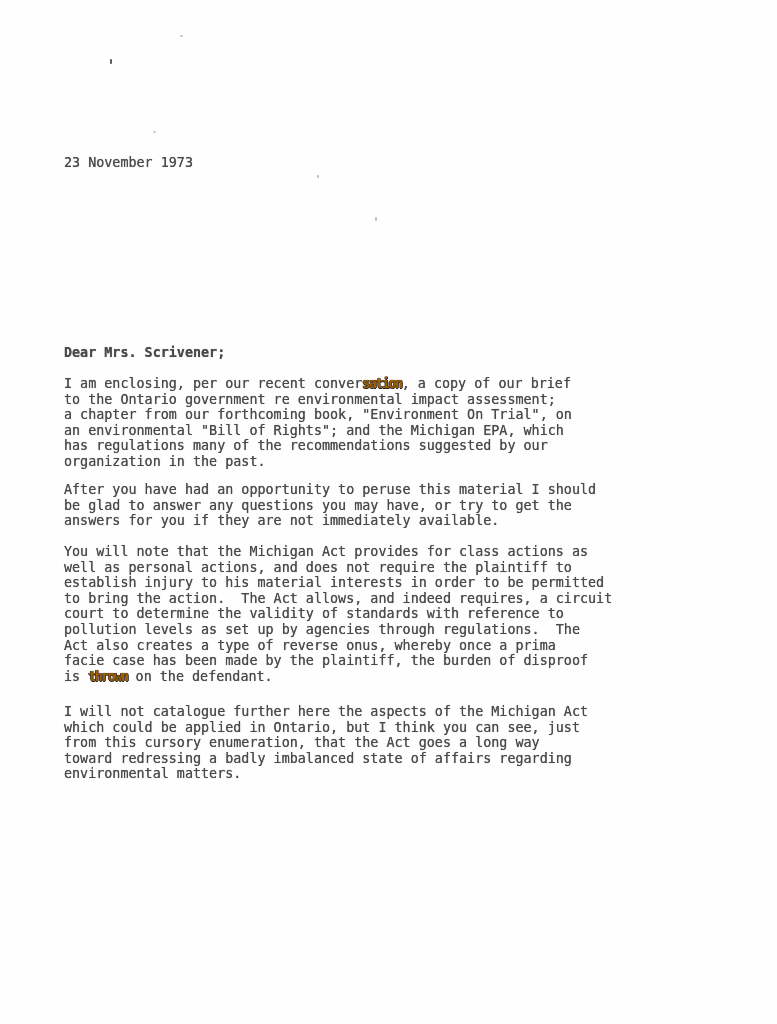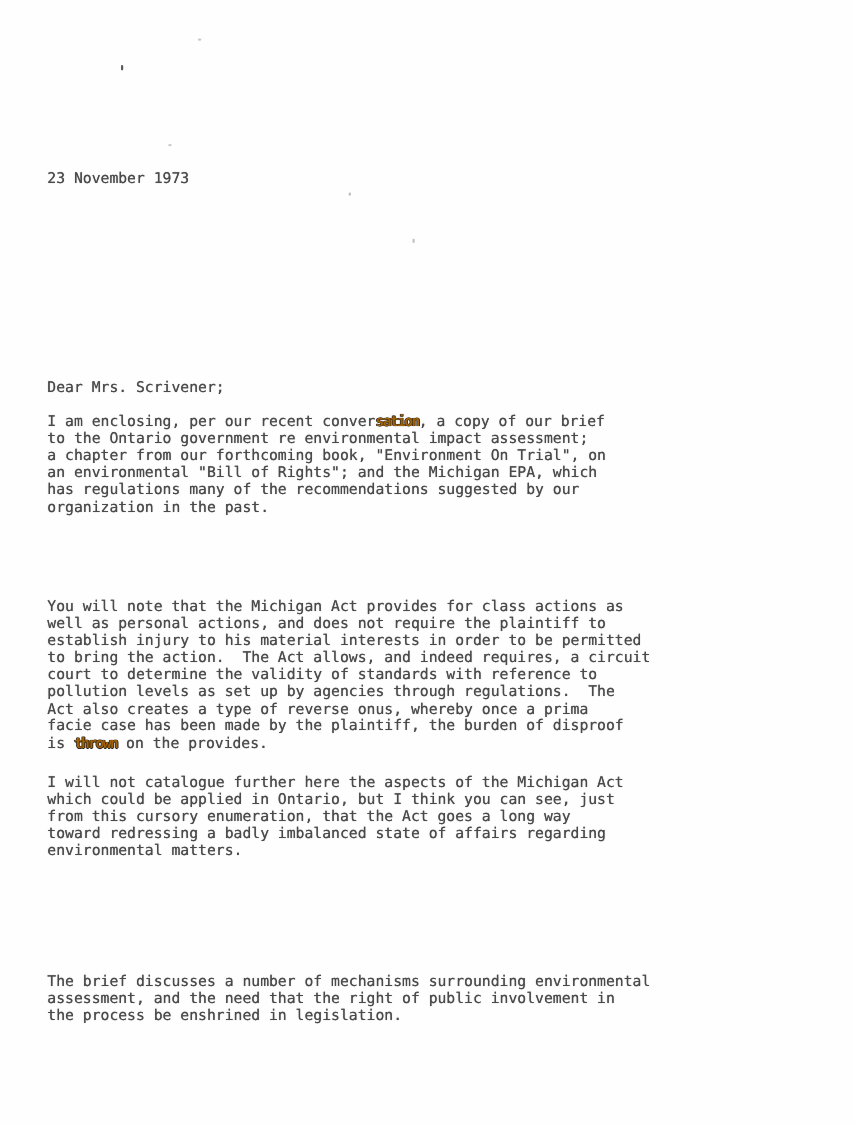--- a/index.html
+++ b/index.html
@@ -14,27 +14,27 @@
     background: #fefefe;
     overflow: hidden;
     font-family: "DejaVu Sans Mono", "Liberation Mono", monospace;
     font-size: 13.4px;
     line-height: 15.6px;
     color: #4a4a4a;
     text-shadow: 0 0 0.7px rgba(70,70,70,0.85);
   }
   .block {
     position: absolute;
-    left: 43px;
+    left: 64px;
     white-space: pre-wrap;
     margin: 0;
   }
   .date-line      { top: 155px; }
   .address-block  { top: 241px; }
-  .salutation     { top: 345px; }
+  .salutation     { top: 345px; font-weight: bold; }
   .para-1         { top: 376px; }
   .para-2         { top: 482px; }
   .para-3         { top: 544px; }
   .para-4         { top: 704px; }
   .para-5         { top: 799px; }
   .para-6         { top: 885px; }
   .overstrike {
     font-weight: bold;
     color: #a16207;
     letter-spacing: -1.5px;
@@ -60,41 +60,41 @@
 
   <div class="block salutation">Dear Mrs. Scrivener;</div>
 
   <p class="block para-1"><span>I am enclosing, per our recent conver</span><span class="overstrike">sation</span><span>, a copy of our brief
 to the Ontario government re environmental impact assessment;
 a chapter from our forthcoming book, "Environment On Trial", on
 an environmental "Bill of Rights"; and the Michigan EPA, which
 has regulations many of the recommendations suggested by our
 organization in the past.</span></p>
 
+  <p class="block para-2">After you have had an opportunity to peruse this material I should
+be glad to answer any questions you may have, or try to get the
+answers for you if they are not immediately available.</p>
 
   <p class="block para-3"><span>You will note that the Michigan Act provides for class actions as
 well as personal actions, and does not require the plaintiff to
 establish injury to his material interests in order to be permitted
 to bring the action.  The Act allows, and indeed requires, a circuit
 court to determine the validity of standards with reference to
 pollution levels as set up by agencies through regulations.  The
 Act also creates a type of reverse onus, whereby once a prima
 facie case has been made by the plaintiff, the burden of disproof
-is </span><span class="overstrike">thrown</span><span> on the provides.</span></p>
+is </span><span class="overstrike">thrown</span><span> on the defendant.</span></p>
 
   <p class="block para-4">I will not catalogue further here the aspects of the Michigan Act
 which could be applied in Ontario, but I think you can see, just
 from this cursory enumeration, that the Act goes a long way
 toward redressing a badly imbalanced state of affairs regarding
 environmental matters.</p>
 
 
-  <p class="block para-6">The brief discusses a number of mechanisms surrounding environmental
-assessment, and the need that the right of public involvement in
-the process be enshrined in legislation.</p>
 
   <div class="speck speck-1"></div>
   <div class="speck speck-2"></div>
   <div class="speck speck-3"></div>
   <div class="speck speck-4"></div>
   <div class="speck speck-5"></div>
 
 </div>
 
 </body></html>

